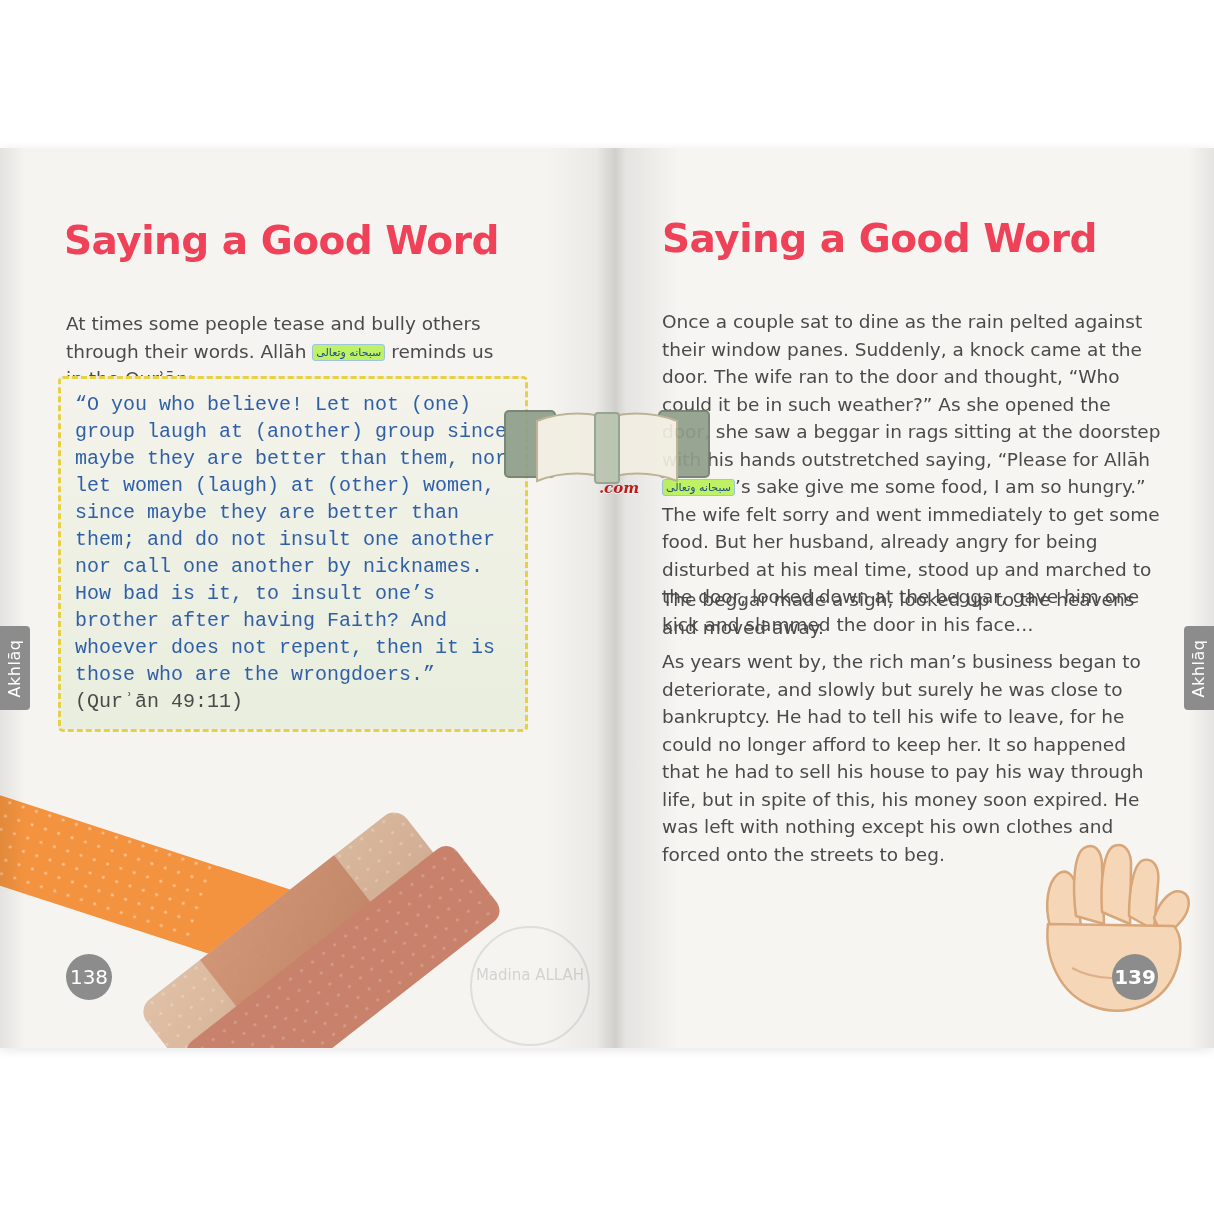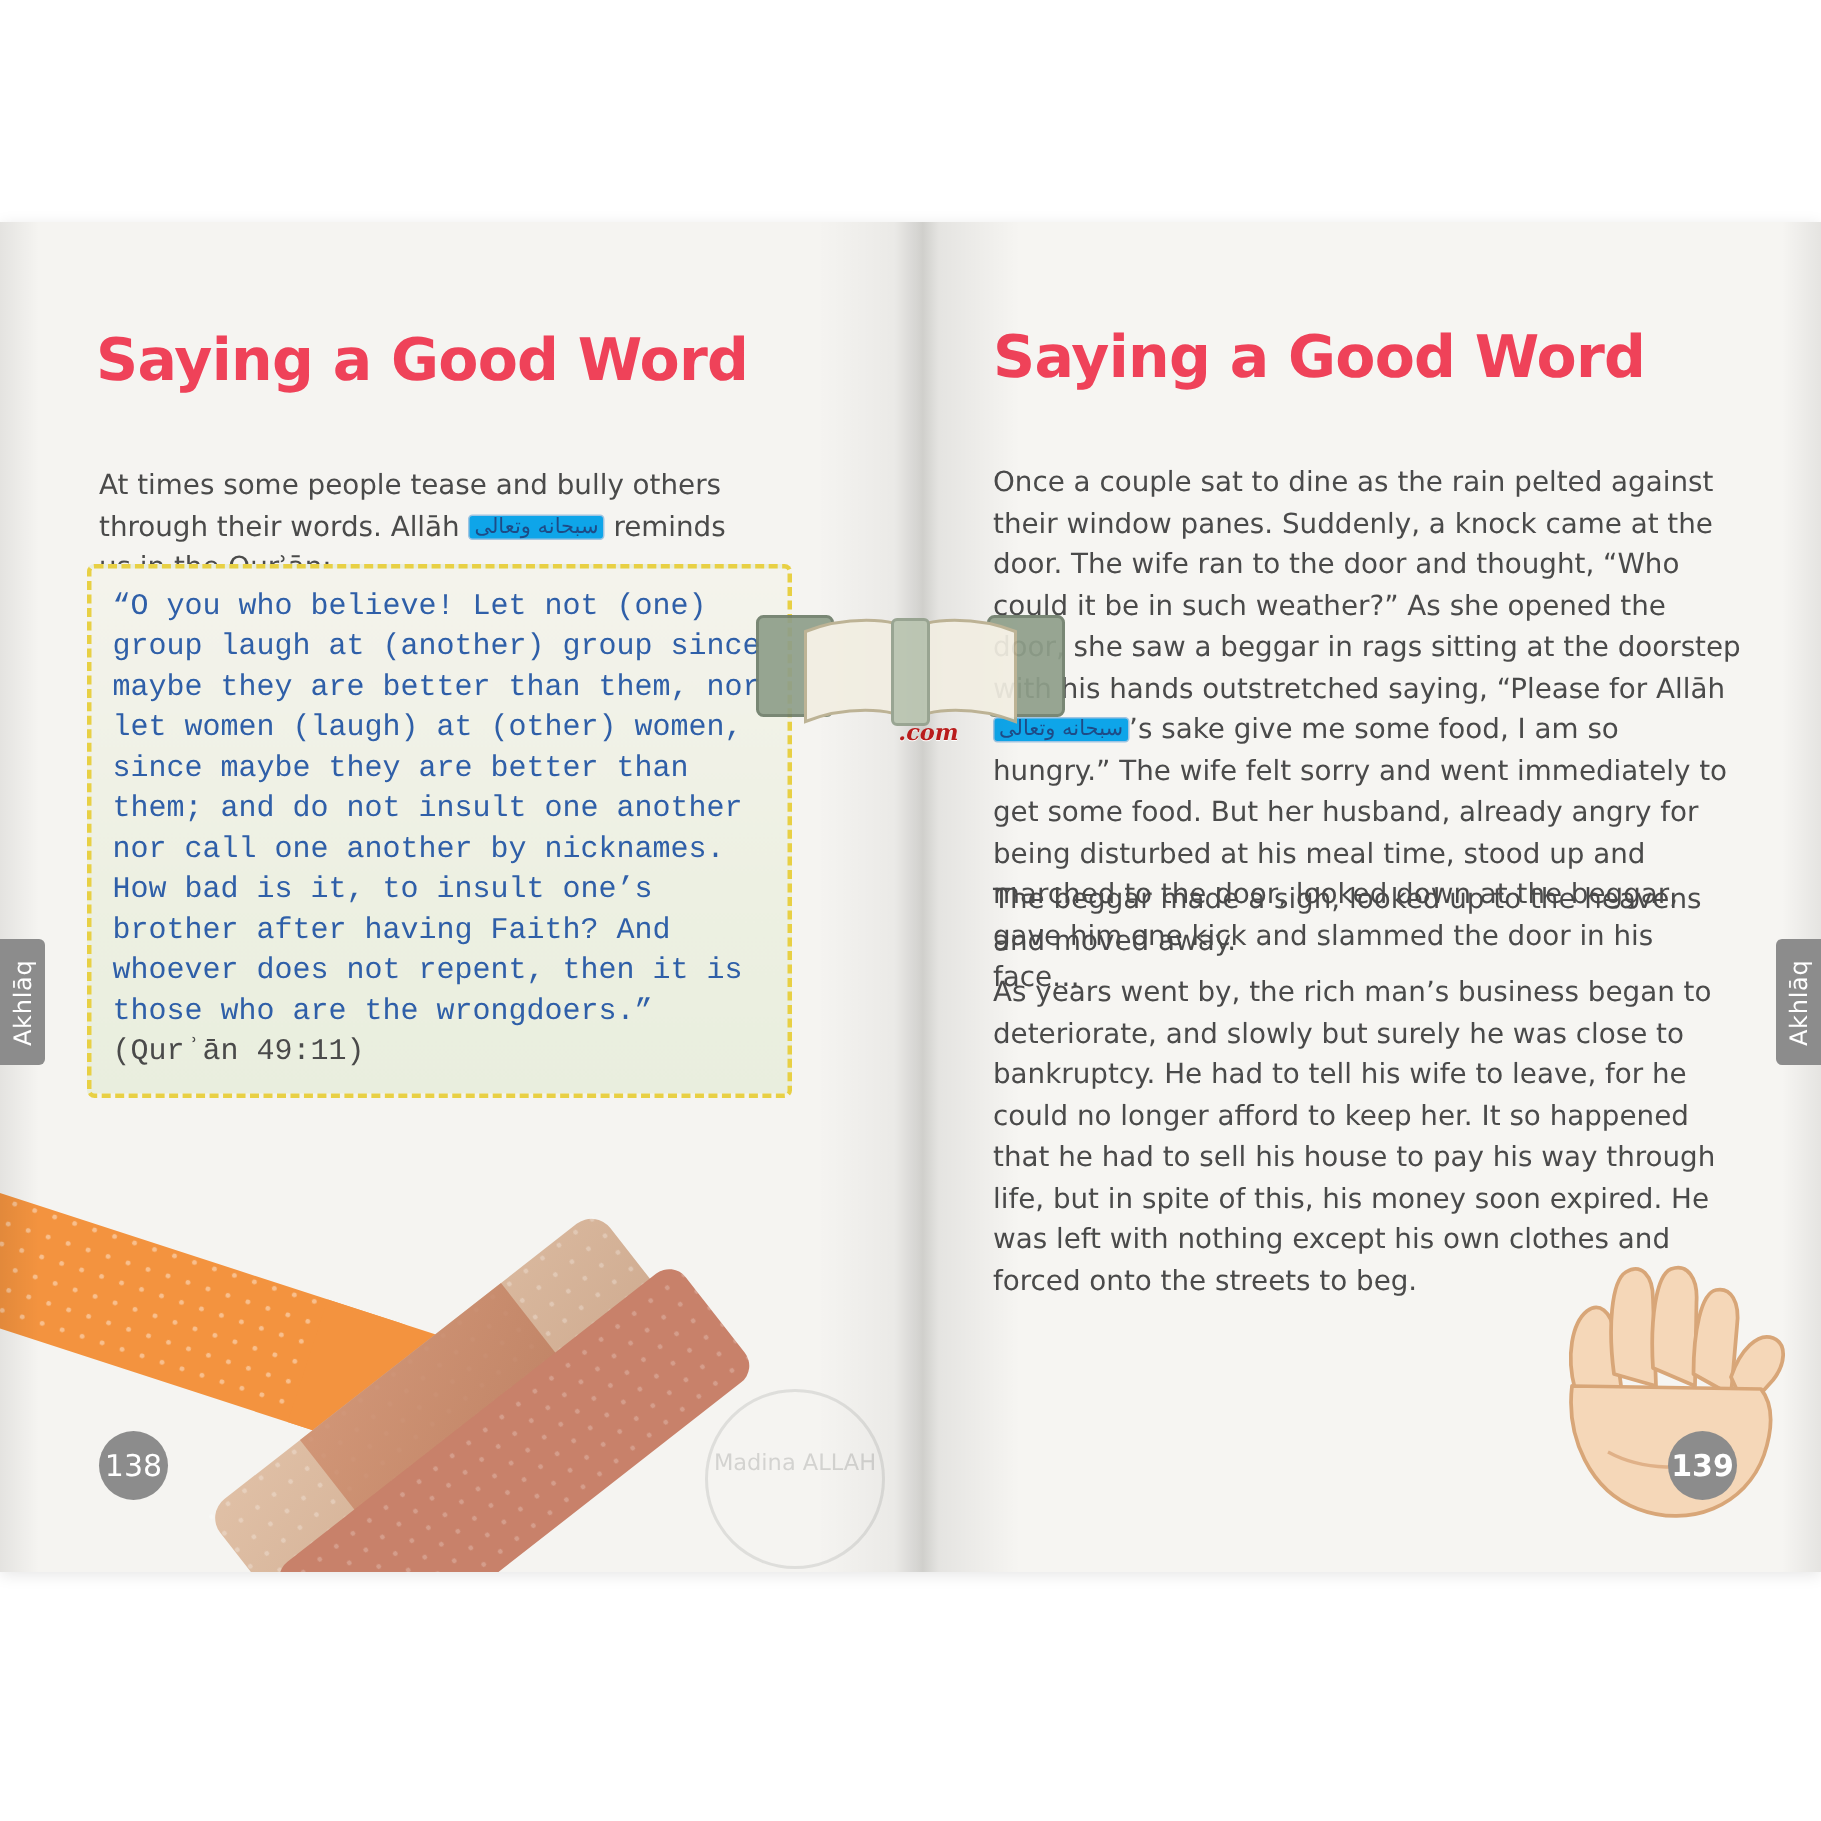--- a/index.html
+++ b/index.html
@@ -135,25 +135,25 @@
     line-height: 27px;
     color: #2f5fa8;
   }
   .quote-box .ref {
     color: #4a4a4a;
   }
 
   
   .honorific {
     display: inline-block;
-    background: #0ea5e9;
+    background: #bef264;
     border: 1px solid #9fc4e2;
     border-radius: 3px;
     color: #1e4b86;
-    font-size: 14px;
+    font-size: 11px;
     line-height: 13px;
     padding: 1px 3px;
     vertical-align: 2px;
     white-space: nowrap;
     font-family: "DejaVu Sans", sans-serif;
   }
 
   
   .side-tab {
     position: absolute;

